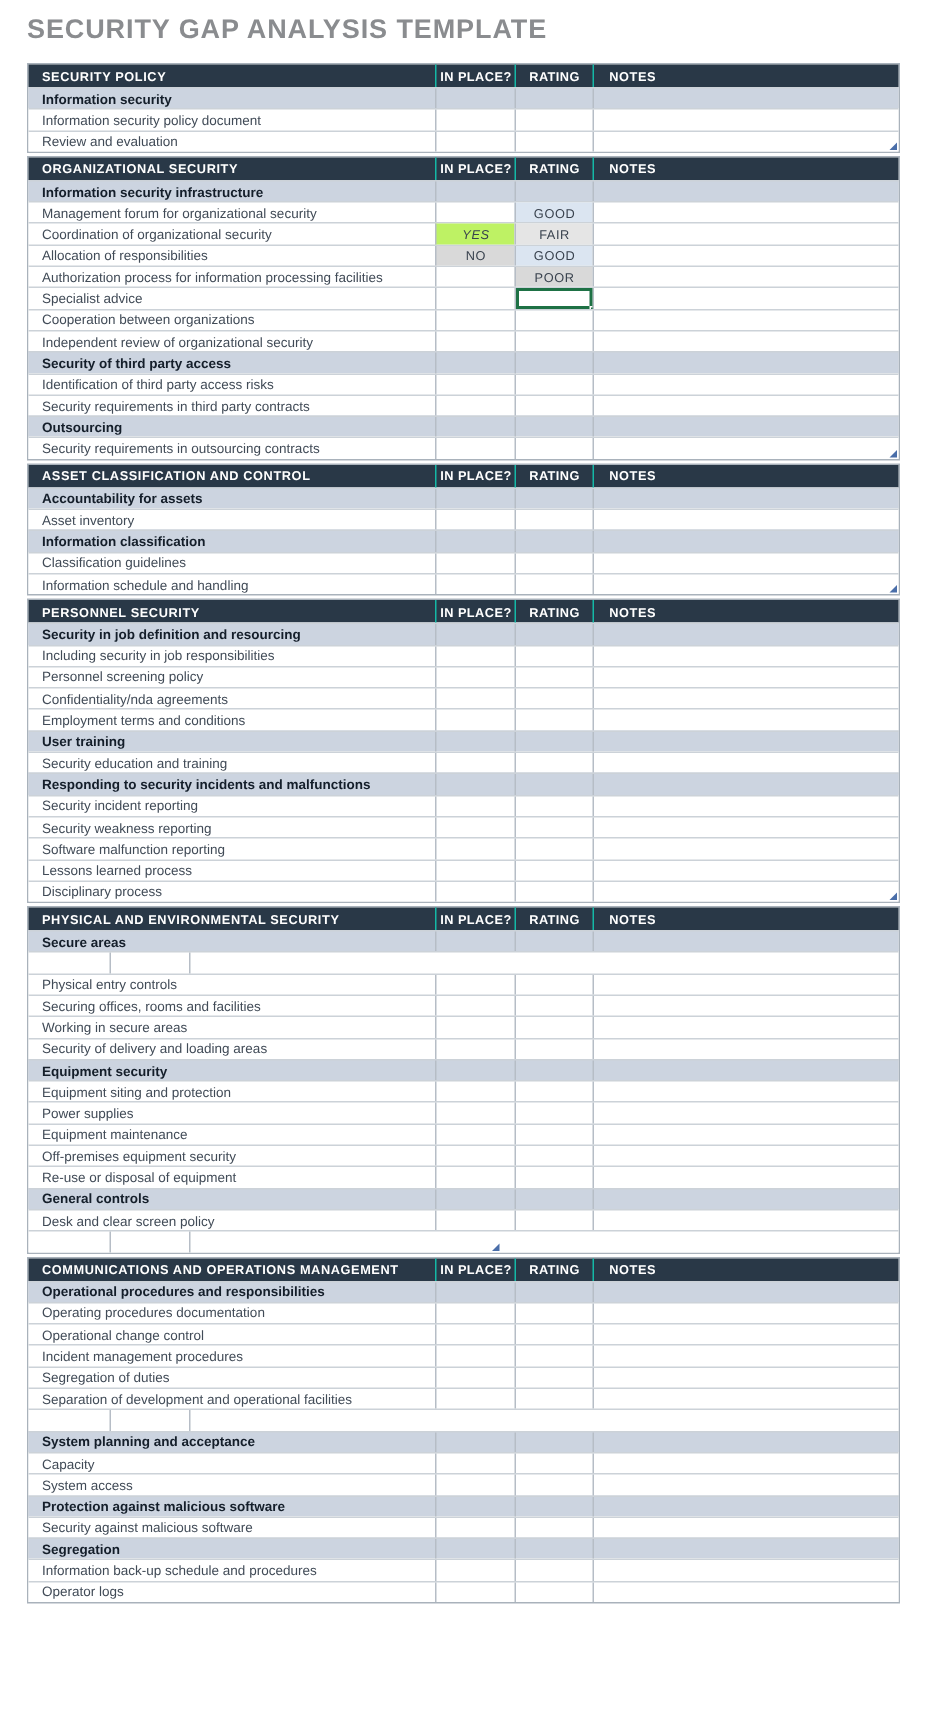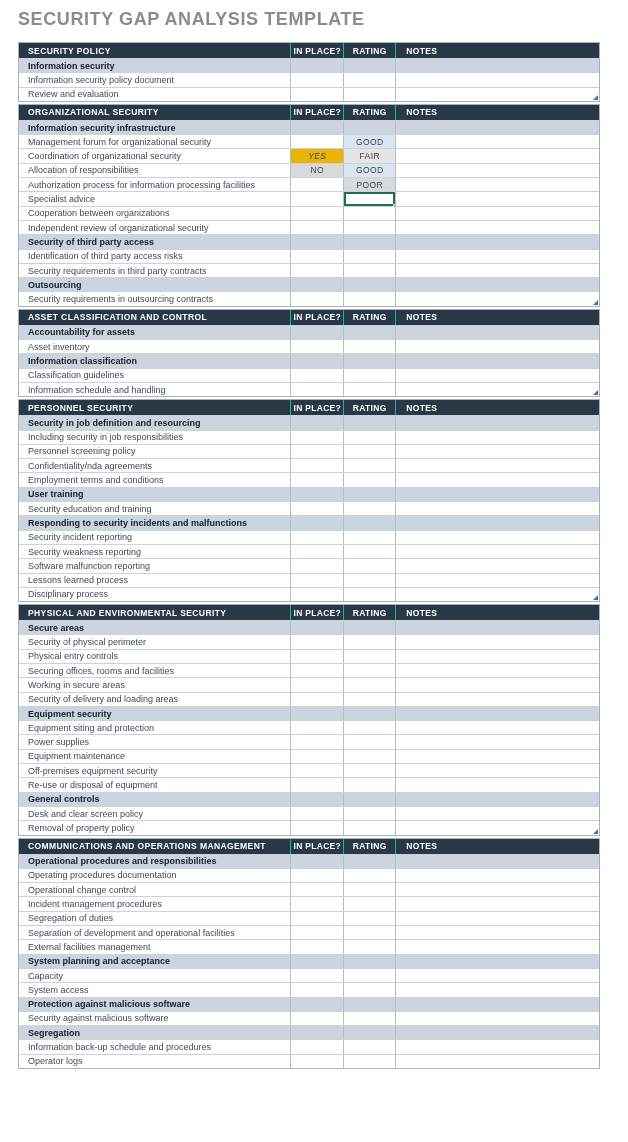--- a/index.html
+++ b/index.html
@@ -104,21 +104,21 @@
           <div class="c c-notes"></div>
         </div>
         <div class="row item">
           <div class="c c-label">Management forum for organizational security</div>
           <div class="c c-place"></div>
           <div class="c c-rating val" style="background: rgb(219, 229, 241);">GOOD</div>
           <div class="c c-notes"></div>
         </div>
         <div class="row item">
           <div class="c c-label">Coordination of organizational security</div>
-          <div class="c c-place val" style="background: #eab308; font-style: italic;">YES</div>
+          <div class="c c-place val" style="background: #bef264; font-style: italic;">YES</div>
           <div class="c c-rating val" style="background: #e5e5e5;">FAIR</div>
           <div class="c c-notes"></div>
         </div>
         <div class="row item">
           <div class="c c-label">Allocation of responsibilities</div>
           <div class="c c-place val" style="background: rgb(217, 217, 217);">NO</div>
           <div class="c c-rating val" style="background: rgb(219, 229, 241);">GOOD</div>
           <div class="c c-notes"></div>
         </div>
         <div class="row item">
@@ -315,21 +315,20 @@
           <div class="c c-rating">RATING</div>
           <div class="c c-notes">NOTES</div>
         </div>
         <div class="row sub">
           <div class="c c-label">Secure areas</div>
           <div class="c c-place"></div>
           <div class="c c-rating"></div>
           <div class="c c-notes"></div>
         </div>
         <div class="row item">
-          <div class="c c-label">Security of physical perimeter</div>
           <div class="c c-place"></div>
           <div class="c c-rating"></div>
           <div class="c c-notes"></div>
         </div>
         <div class="row item">
           <div class="c c-label">Physical entry controls</div>
           <div class="c c-place"></div>
           <div class="c c-rating"></div>
           <div class="c c-notes"></div>
         </div>
@@ -393,21 +392,20 @@
           <div class="c c-rating"></div>
           <div class="c c-notes"></div>
         </div>
         <div class="row item">
           <div class="c c-label">Desk and clear screen policy</div>
           <div class="c c-place"></div>
           <div class="c c-rating"></div>
           <div class="c c-notes"></div>
         </div>
         <div class="row item">
-          <div class="c c-label">Removal of property policy</div>
           <div class="c c-place"></div>
           <div class="c c-rating"></div>
           <div class="c c-notes">
             <div class="resize-handle"></div>
           </div>
         </div>
       </div>
       <div class="tbl">
         <div class="row thead">
           <div class="c c-label">COMMUNICATIONS AND OPERATIONS MANAGEMENT</div>
@@ -445,21 +443,20 @@
           <div class="c c-rating"></div>
           <div class="c c-notes"></div>
         </div>
         <div class="row item">
           <div class="c c-label">Separation of development and operational facilities</div>
           <div class="c c-place"></div>
           <div class="c c-rating"></div>
           <div class="c c-notes"></div>
         </div>
         <div class="row item">
-          <div class="c c-label">External facilities management</div>
           <div class="c c-place"></div>
           <div class="c c-rating"></div>
           <div class="c c-notes"></div>
         </div>
         <div class="row sub">
           <div class="c c-label">System planning and acceptance</div>
           <div class="c c-place"></div>
           <div class="c c-rating"></div>
           <div class="c c-notes"></div>
         </div>

